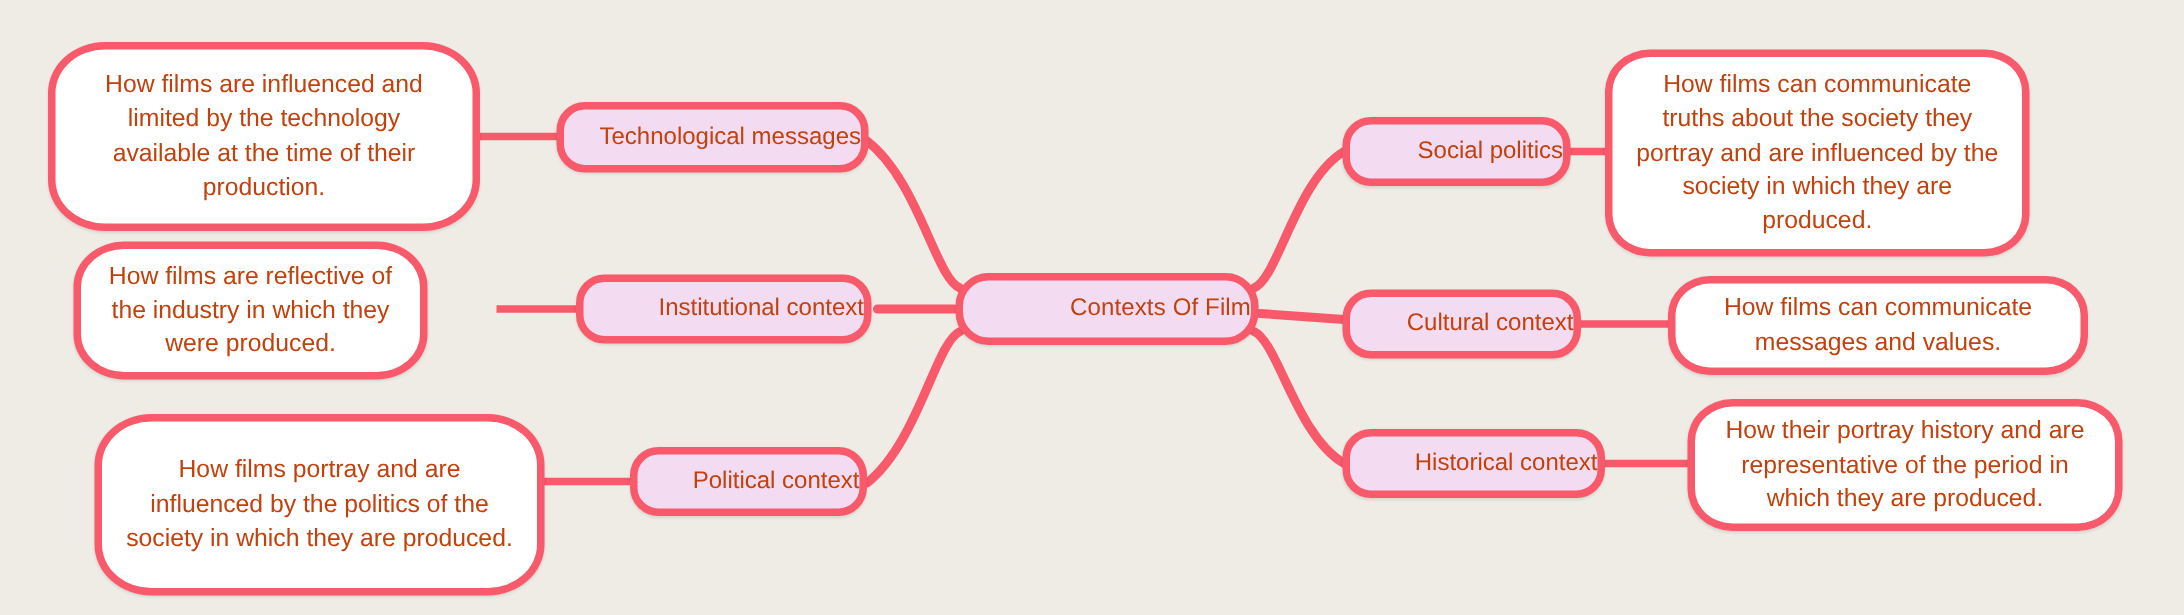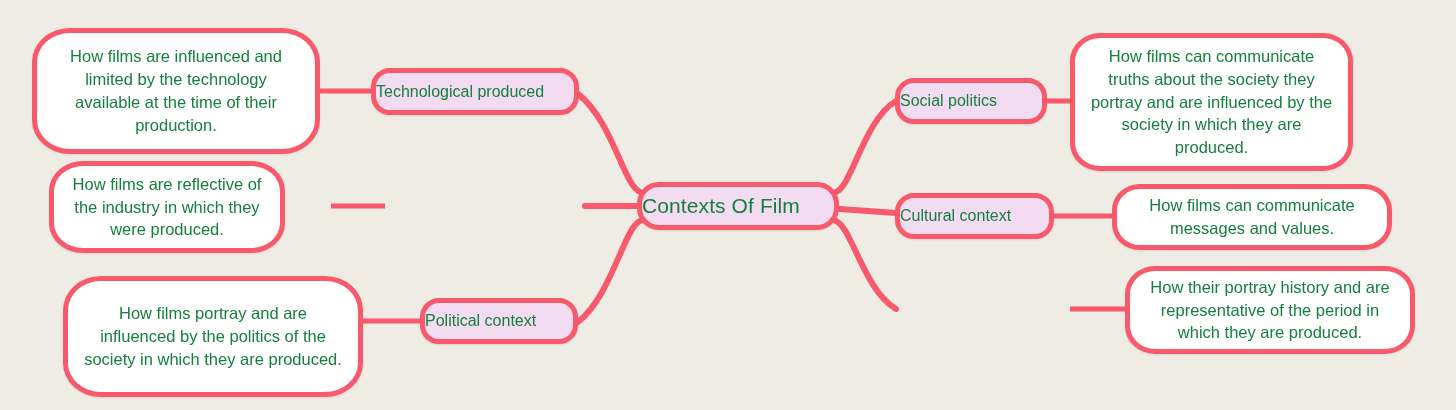--- a/index.html
+++ b/index.html
@@ -25,32 +25,32 @@
     width: 1456px;
     height: 410px;
     pointer-events: none;
   }
 
   .node {
     position: absolute;
     box-sizing: border-box;
     display: flex;
     align-items: center;
-    justify-content: flex-start;
+    justify-content: flex-end;
     text-align: center;
-    color: #15803d;
+    color: #c2410c;
     z-index: 3;
   }
 
   
   .node-root {
     background: #f3dbf2;
     border: 5px solid #f8596b;
     border-radius: 22px;
-    font-size: 21px;
+    font-size: 16px;
     letter-spacing: 0.1px;
     box-shadow: 0 1px 2px rgba(0,0,0,0.10);
   }
 
   
   .node-branch {
     background: #f3dbf2;
     border: 5px solid #f8596b;
     border-radius: 19px;
     font-size: 16px;
@@ -97,36 +97,42 @@
     <path d="M 1046 101 L 1104 101" stroke="#f8596b" stroke-width="5" stroke-linecap="butt" fill="none"></path>
     <path d="M 1053 216 L 1114 216" stroke="#f8596b" stroke-width="5" stroke-linecap="butt" fill="none"></path>
     <path d="M 1070 309 L 1127 309" stroke="#f8596b" stroke-width="5" stroke-linecap="butt" fill="none"></path>
   </svg>
 
   <div class="node node-root" style="left:637px; top:182px; width:202px; height:48px;">
     <span>Contexts Of Film</span>
   </div>
 
   <div class="node node-branch" style="left:371px; top:68px; width:208px; height:47px;">
-    <span>Technological produced</span>
+    <span>Technological messages</span>
   </div>
 
+  <div class="node node-branch" style="left:384px; top:183px; width:197px; height:46px;">
+    <span>Institutional context</span>
+  </div>
 
   <div class="node node-branch" style="left:420px; top:298px; width:158px; height:46px;">
     <span>Political context</span>
   </div>
 
   <div class="node node-branch" style="left:895px; top:78px; width:152px; height:46px;">
     <span>Social politics</span>
   </div>
 
   <div class="node node-branch" style="left:895px; top:193px; width:159px; height:46px;">
     <span>Cultural context</span>
   </div>
 
+  <div class="node node-branch" style="left:895px; top:286px; width:175px; height:46px;">
+    <span>Historical context</span>
+  </div>
 
   <div class="node node-leaf" style="left:32px; top:28px; width:288px; height:126px; border-radius:38px/34px;">
     <span class="txt">How films are influenced and limited by the technology available at the time of their production.</span>
   </div>
 
   <div class="node node-leaf" style="left:49px; top:161px; width:236px; height:92px; border-radius:34px/30px;">
     <span class="txt">How films are reflective of the industry in which they were produced.</span>
   </div>
 
   <div class="node node-leaf" style="left:63px; top:276px; width:300px; height:121px; border-radius:38px/34px;">

